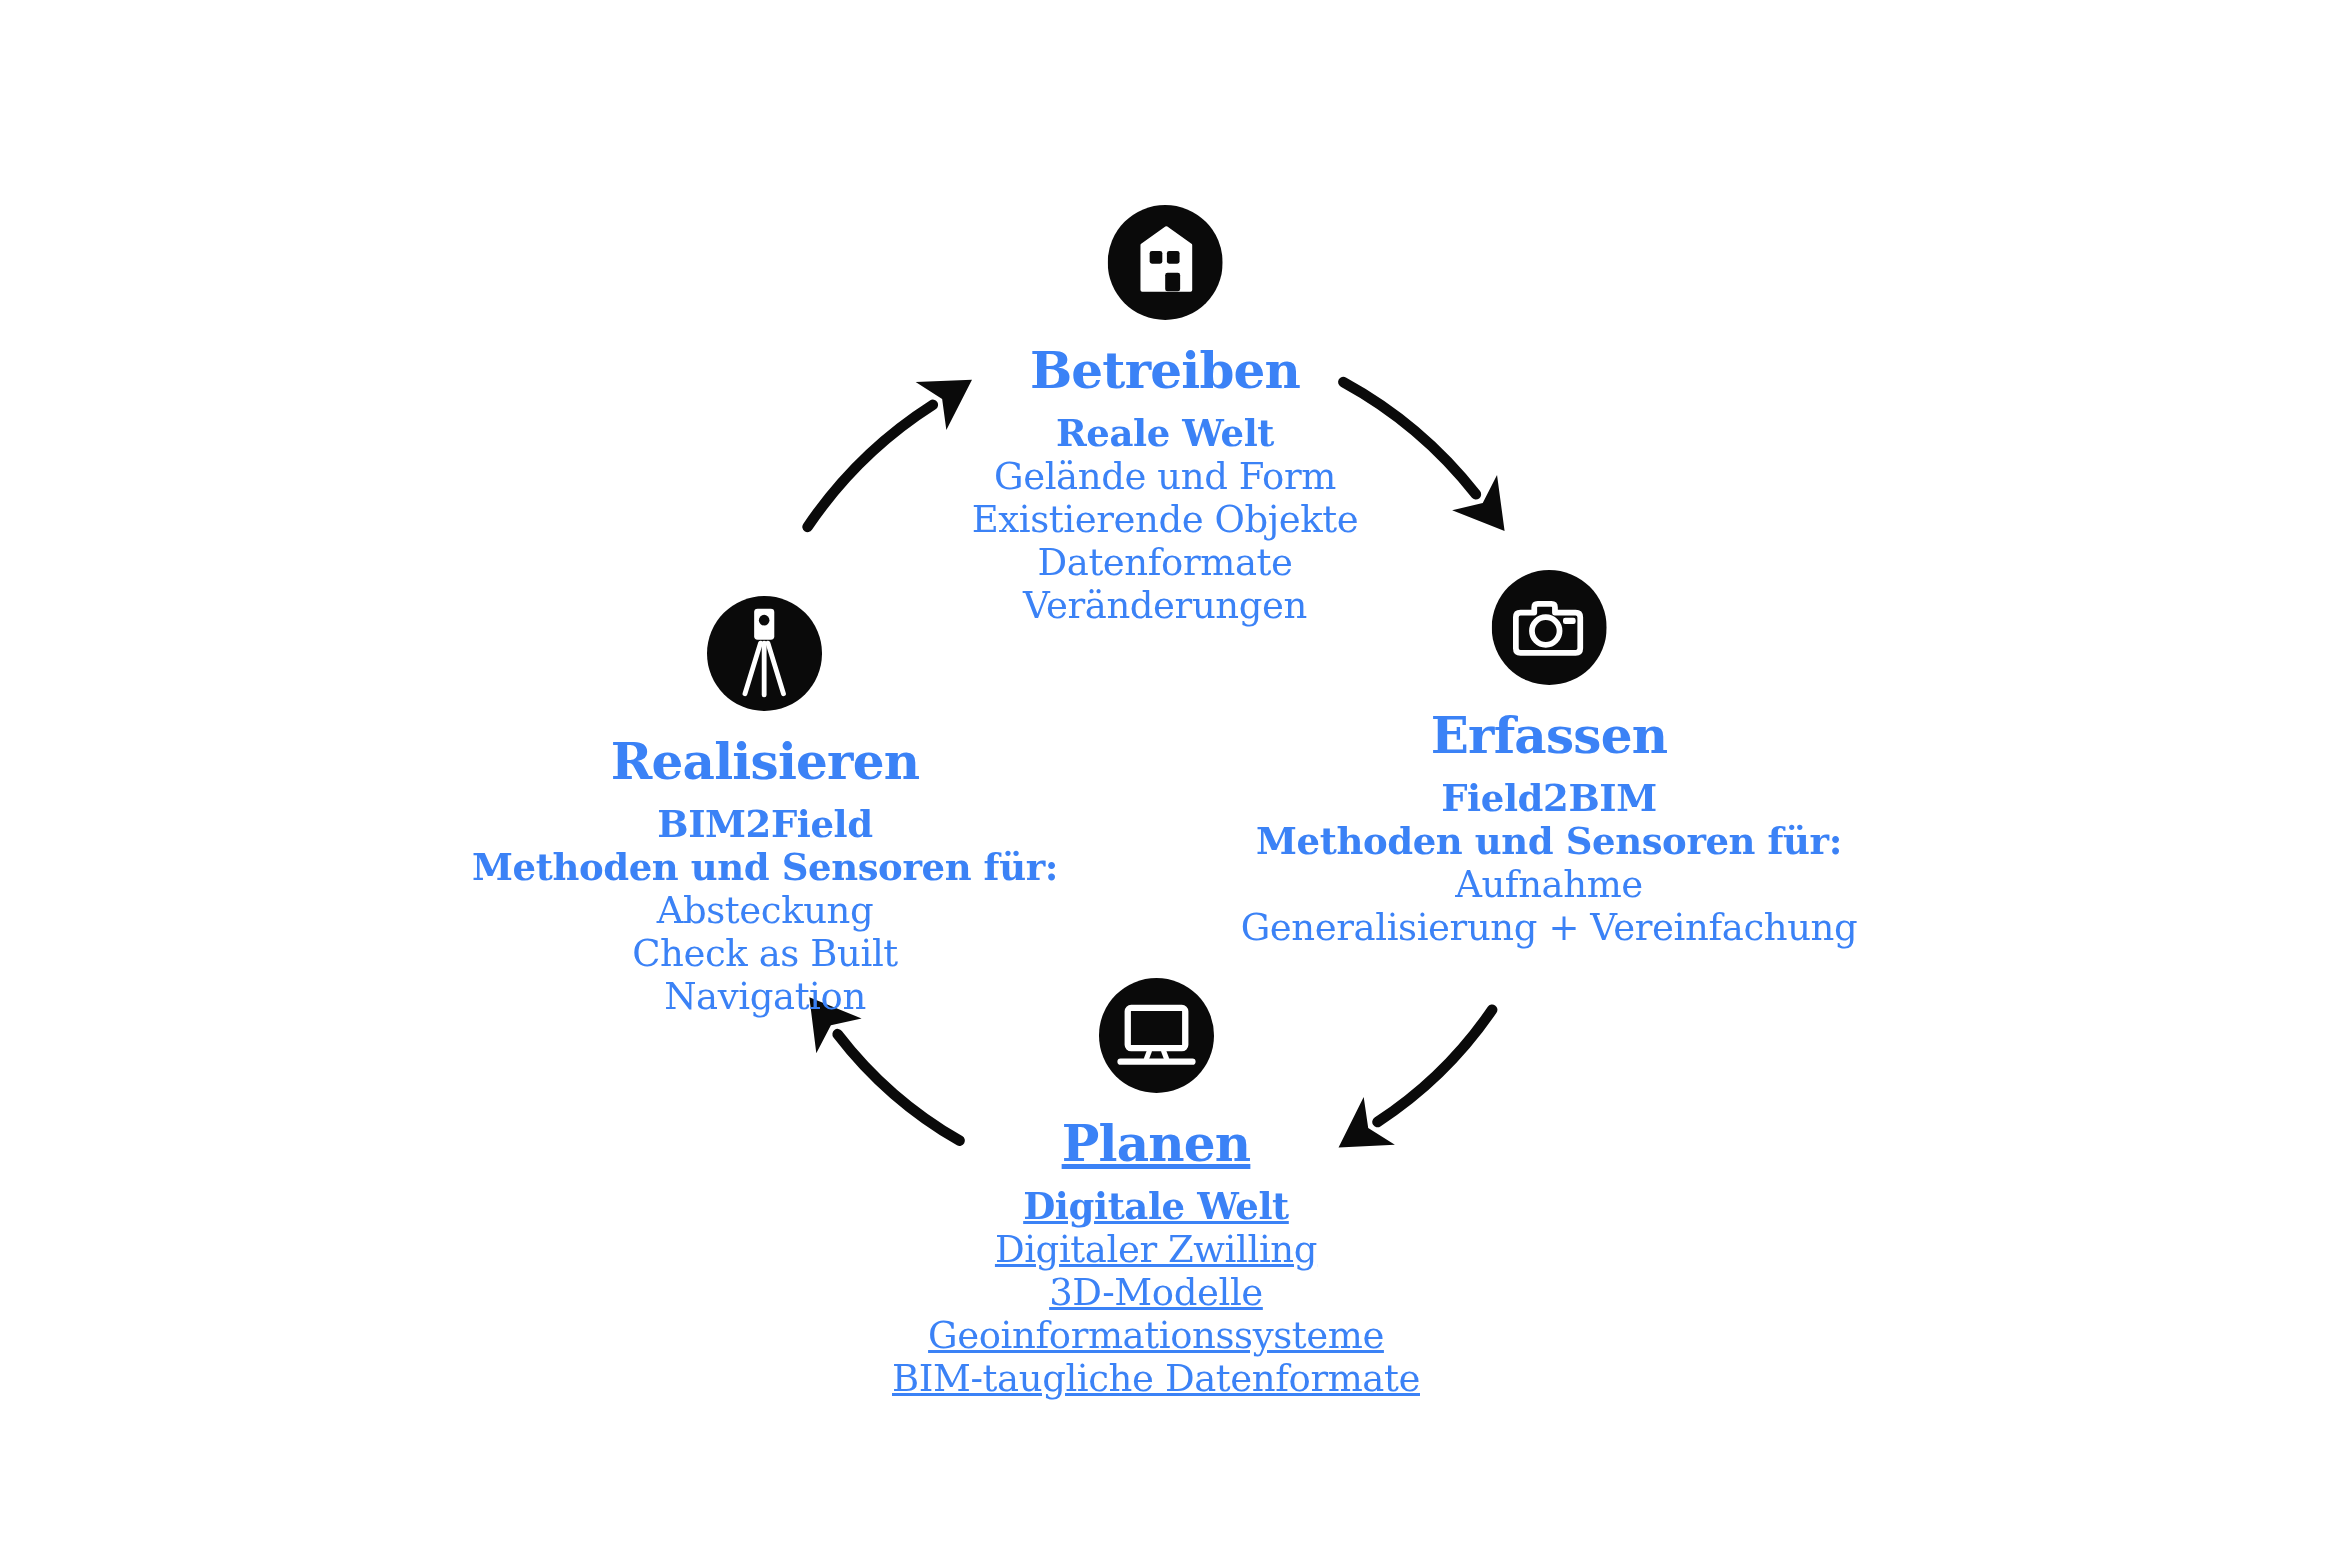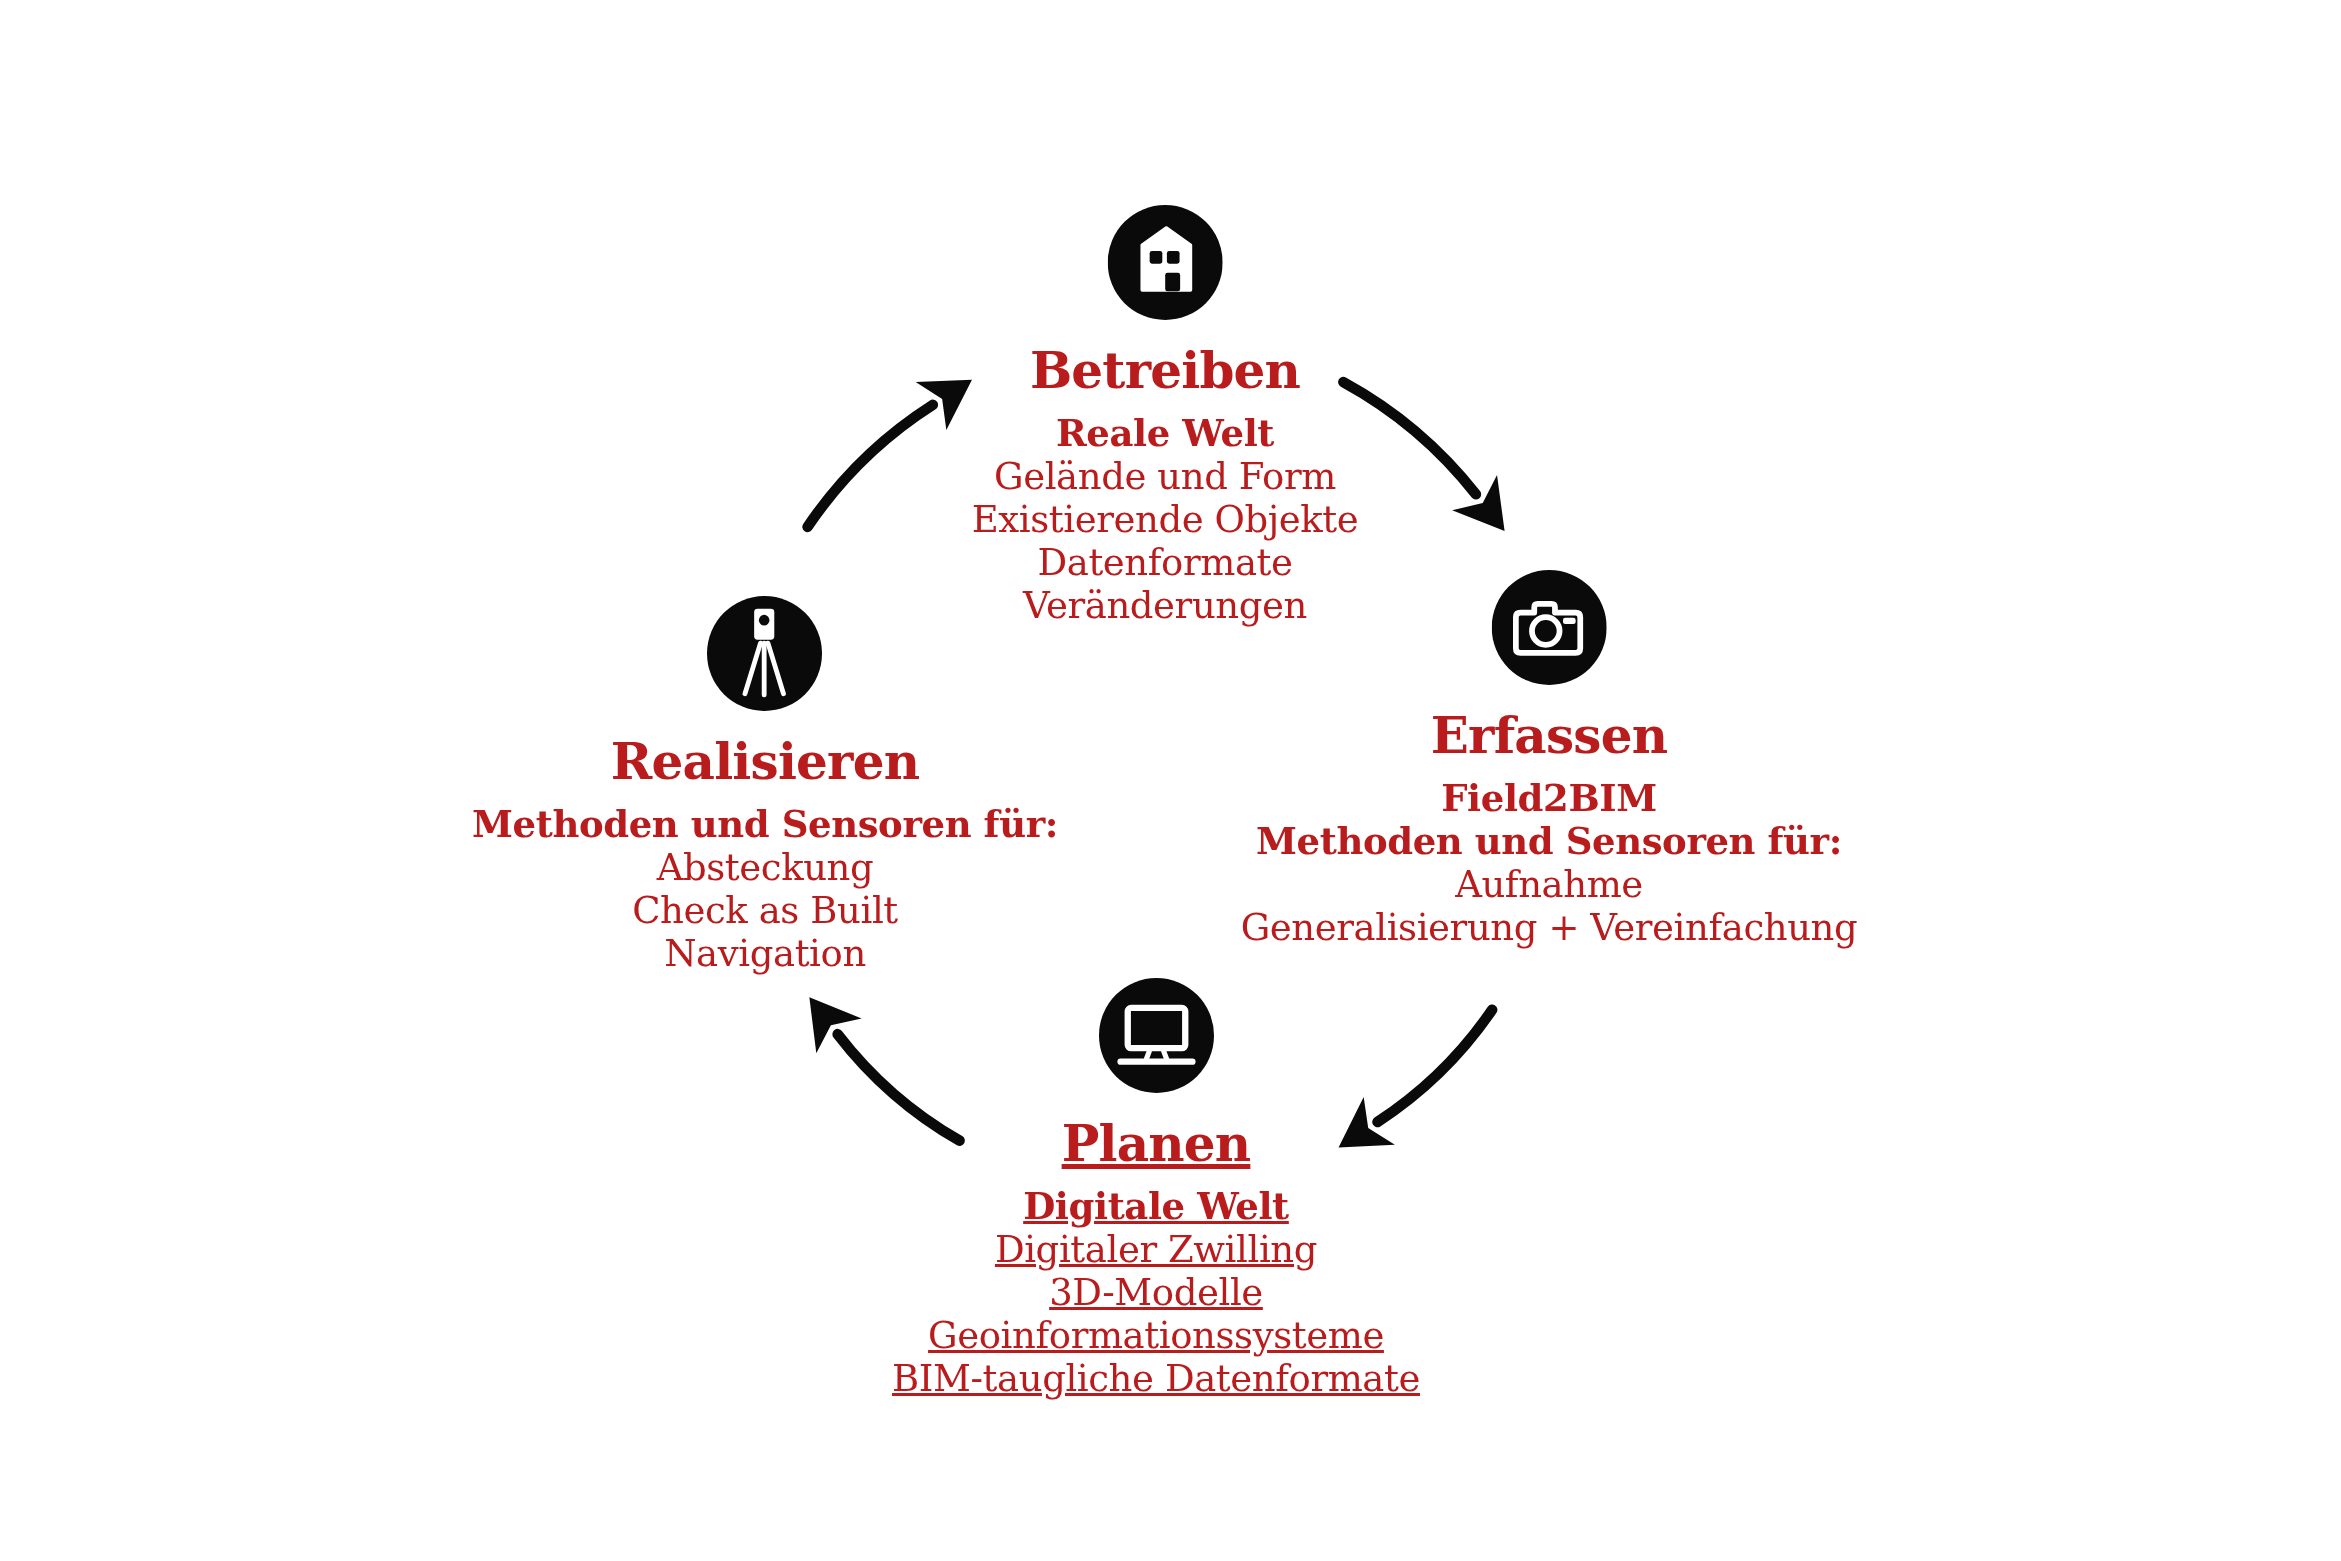--- a/index.html
+++ b/index.html
@@ -3,21 +3,21 @@
 <meta charset="utf-8">
 <style>
   html, body { margin: 0; padding: 0; background: #ffffff; }
   .stage {
     position: relative;
     width: 2342px;
     height: 1561px;
     background: #ffffff;
     overflow: hidden;
     font-family: "DejaVu Serif", serif;
-    color: #b91c1c;
+    color: #3b82f6;
   }
   .arrows {
     position: absolute;
     left: 0; top: 0;
     width: 2342px; height: 1561px;
   }
   .node {
     position: absolute;
     transform: translateX(-50%);
     text-align: center;
@@ -106,20 +106,21 @@
         <circle cx="49.7" cy="21" r="4.6" fill="#0a0a0a"></circle>
         <g stroke="#ffffff" stroke-width="4.2" stroke-linecap="round" fill="none">
           <path d="M49.7,41 L49.7,86"></path>
           <path d="M46.5,41 L33,85"></path>
           <path d="M53,41 L66.5,85"></path>
         </g>
       </svg>
     </span>
     <h2>Realisieren</h2>
     <div>
+      <div class="line bold">BIM2Field</div>
       <div class="line bold">Methoden und Sensoren für:</div>
       <div class="line">Absteckung</div>
       <div class="line">Check as Built</div>
       <div class="line">Navigation</div>
     </div>
   </div>
 
   <div class="node" style="left:1156px; top:978px;text-decoration:underline;">
     <span class="icon-wrap">
       <svg viewBox="0 0 100 100" xmlns="http://www.w3.org/2000/svg">

